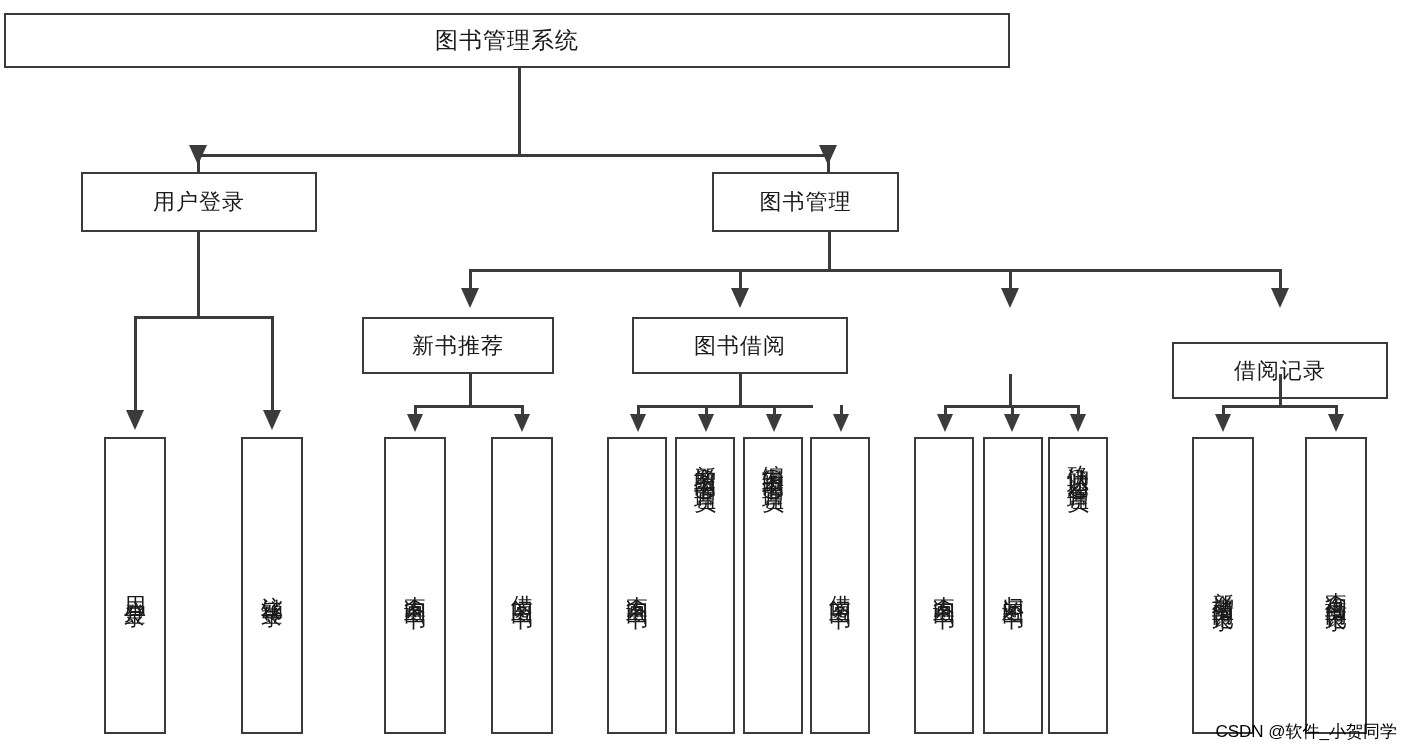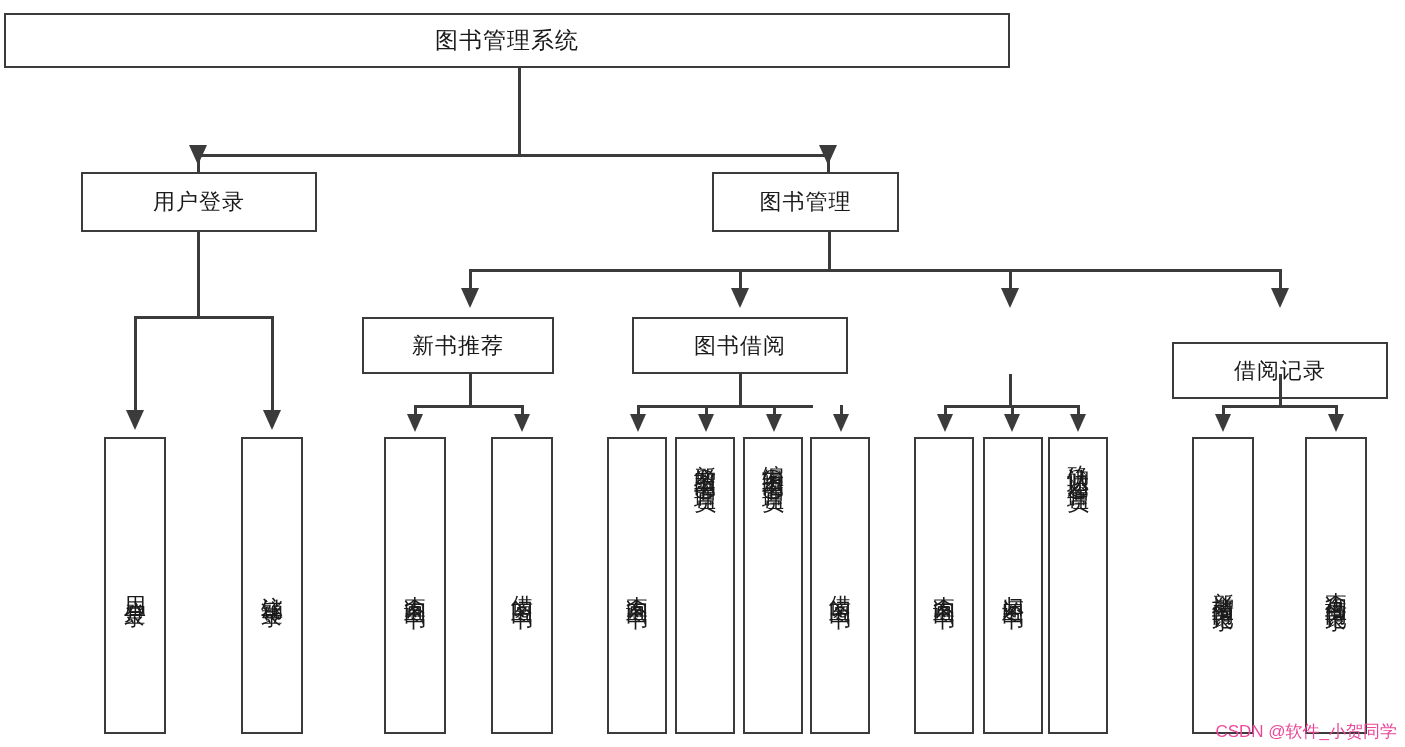--- a/index.html
+++ b/index.html
@@ -75,21 +75,21 @@
     border-left-width: 8px;
     border-right-width: 8px;
     border-top-width: 18px;
   }
 
   .watermark {
     position: absolute;
     right: 8px;
     bottom: 4px;
     font-size: 17px;
-    color: #ec4899;
+    color: #000000;
     white-space: nowrap;
     user-select: none;
   }
 </style>
 </head>
 <body>
 
 <div id="canvas">
 
   <div class="node root" style="left:4px; top:13px; width:1006px; height:55px;">

